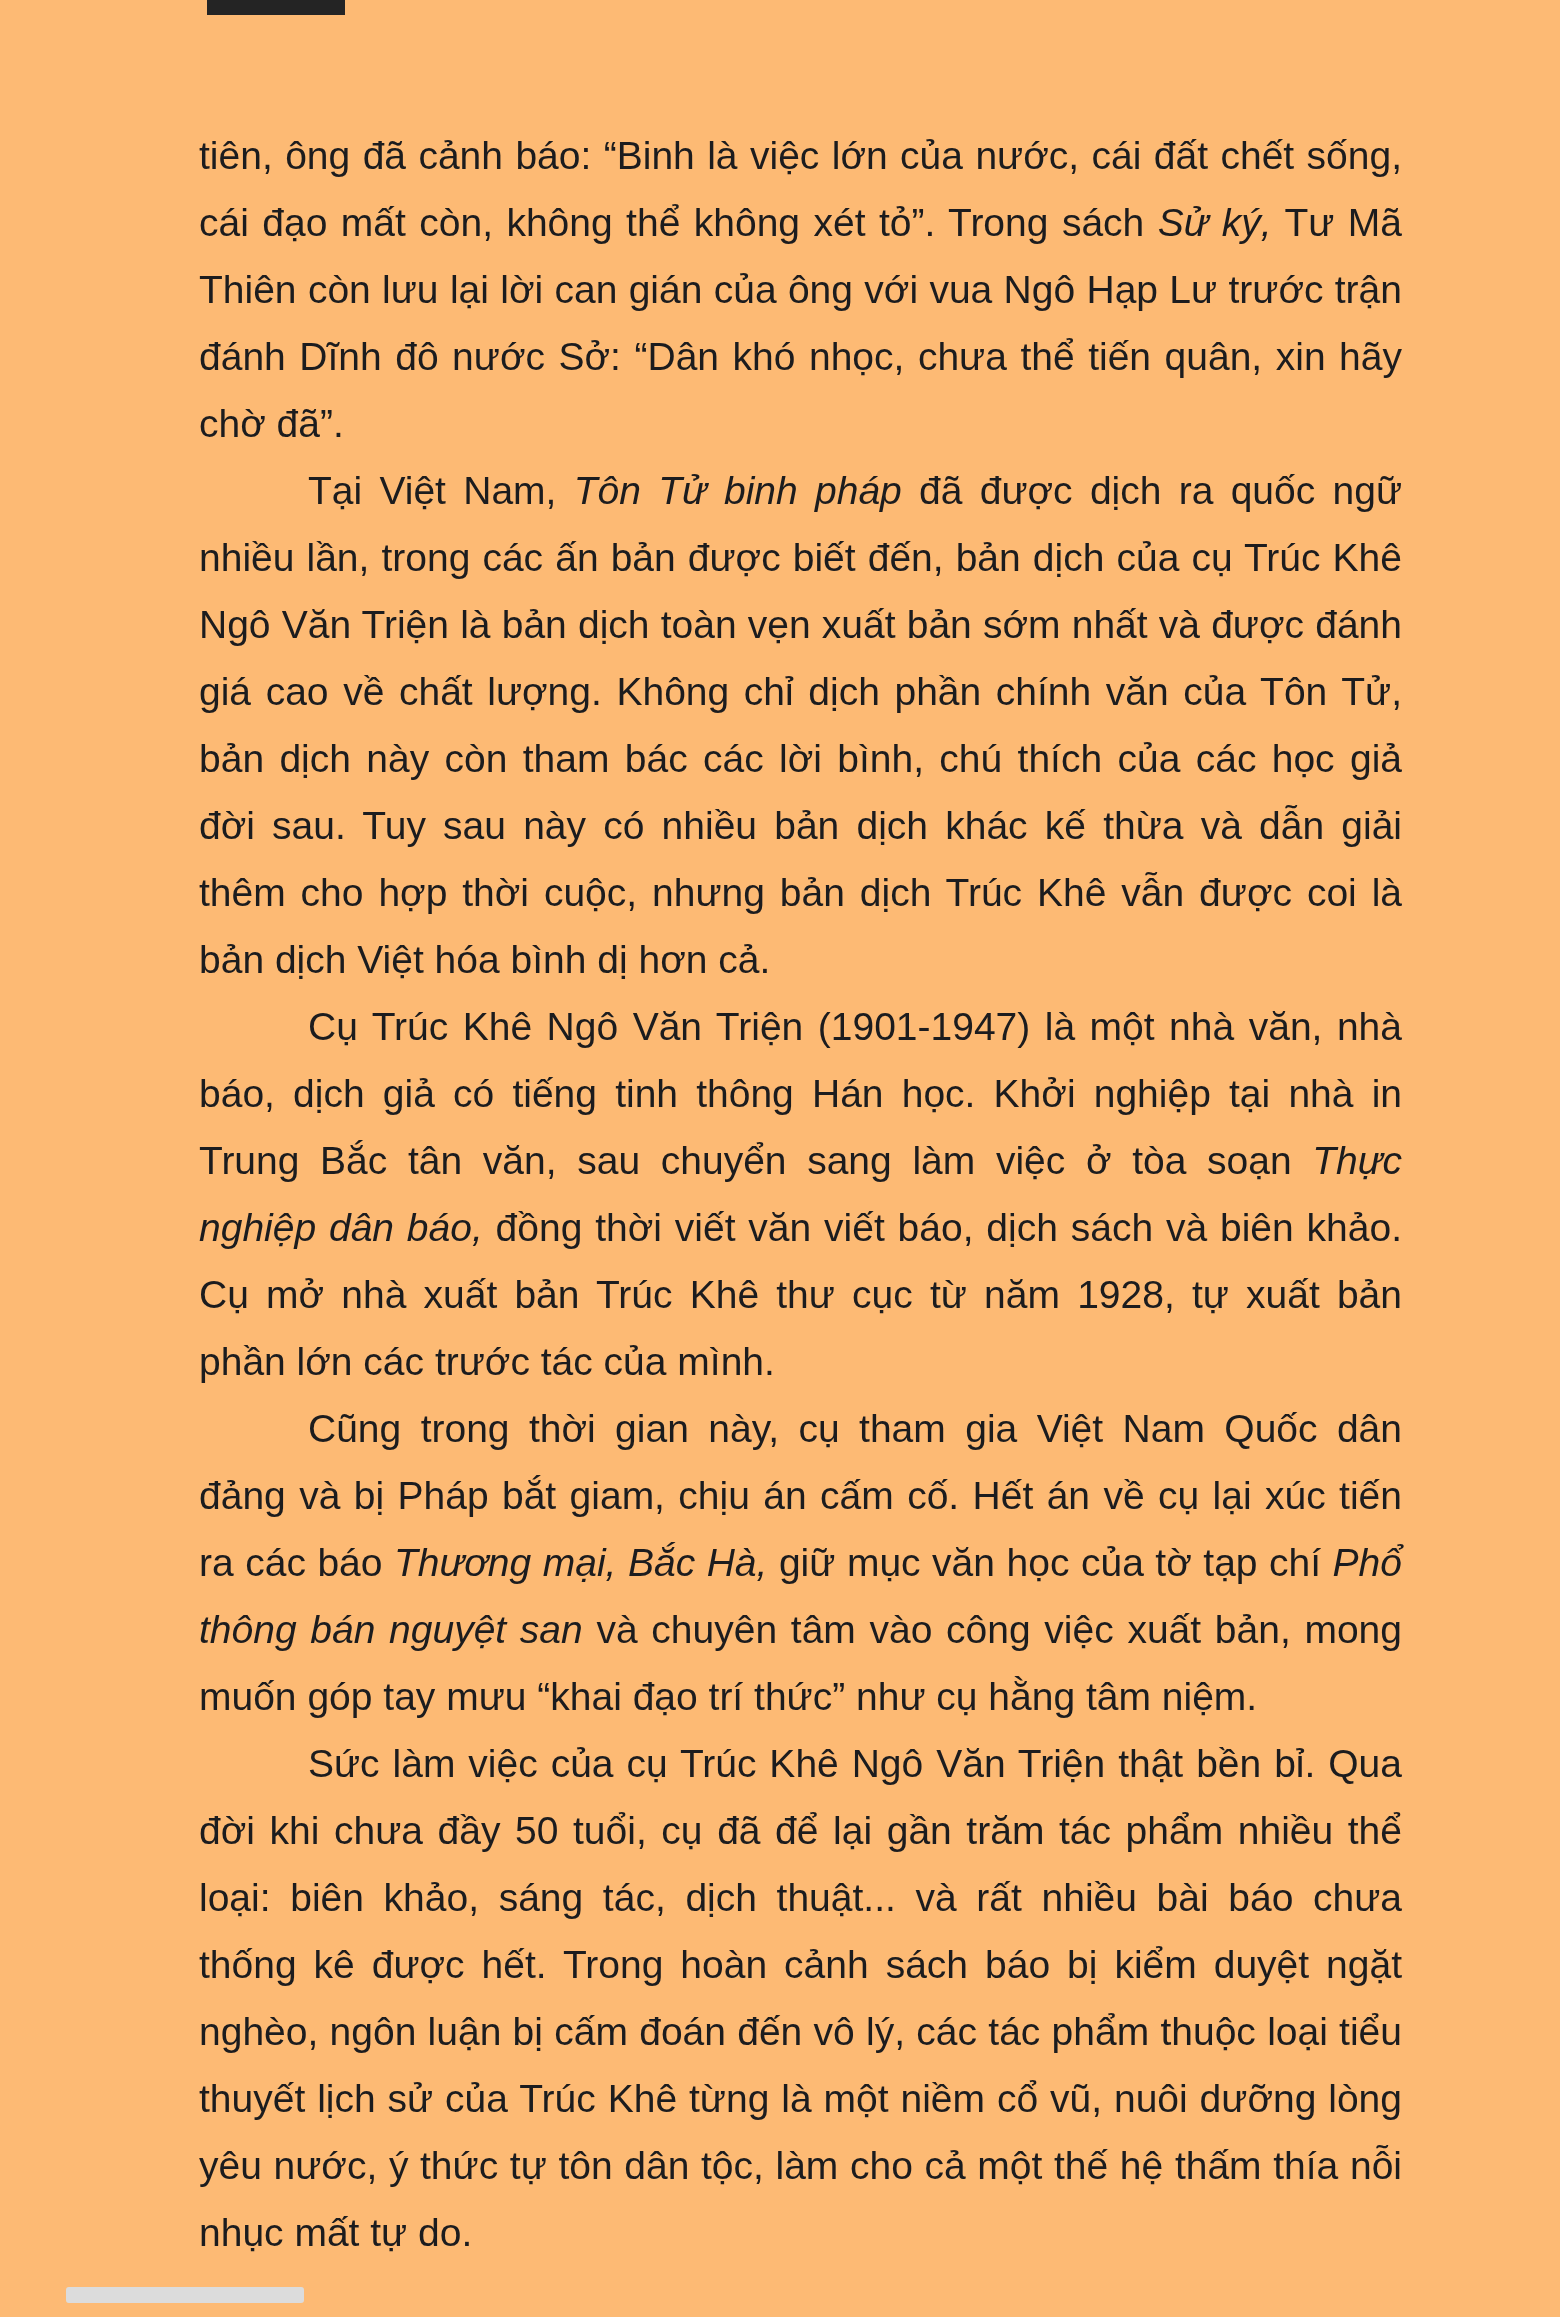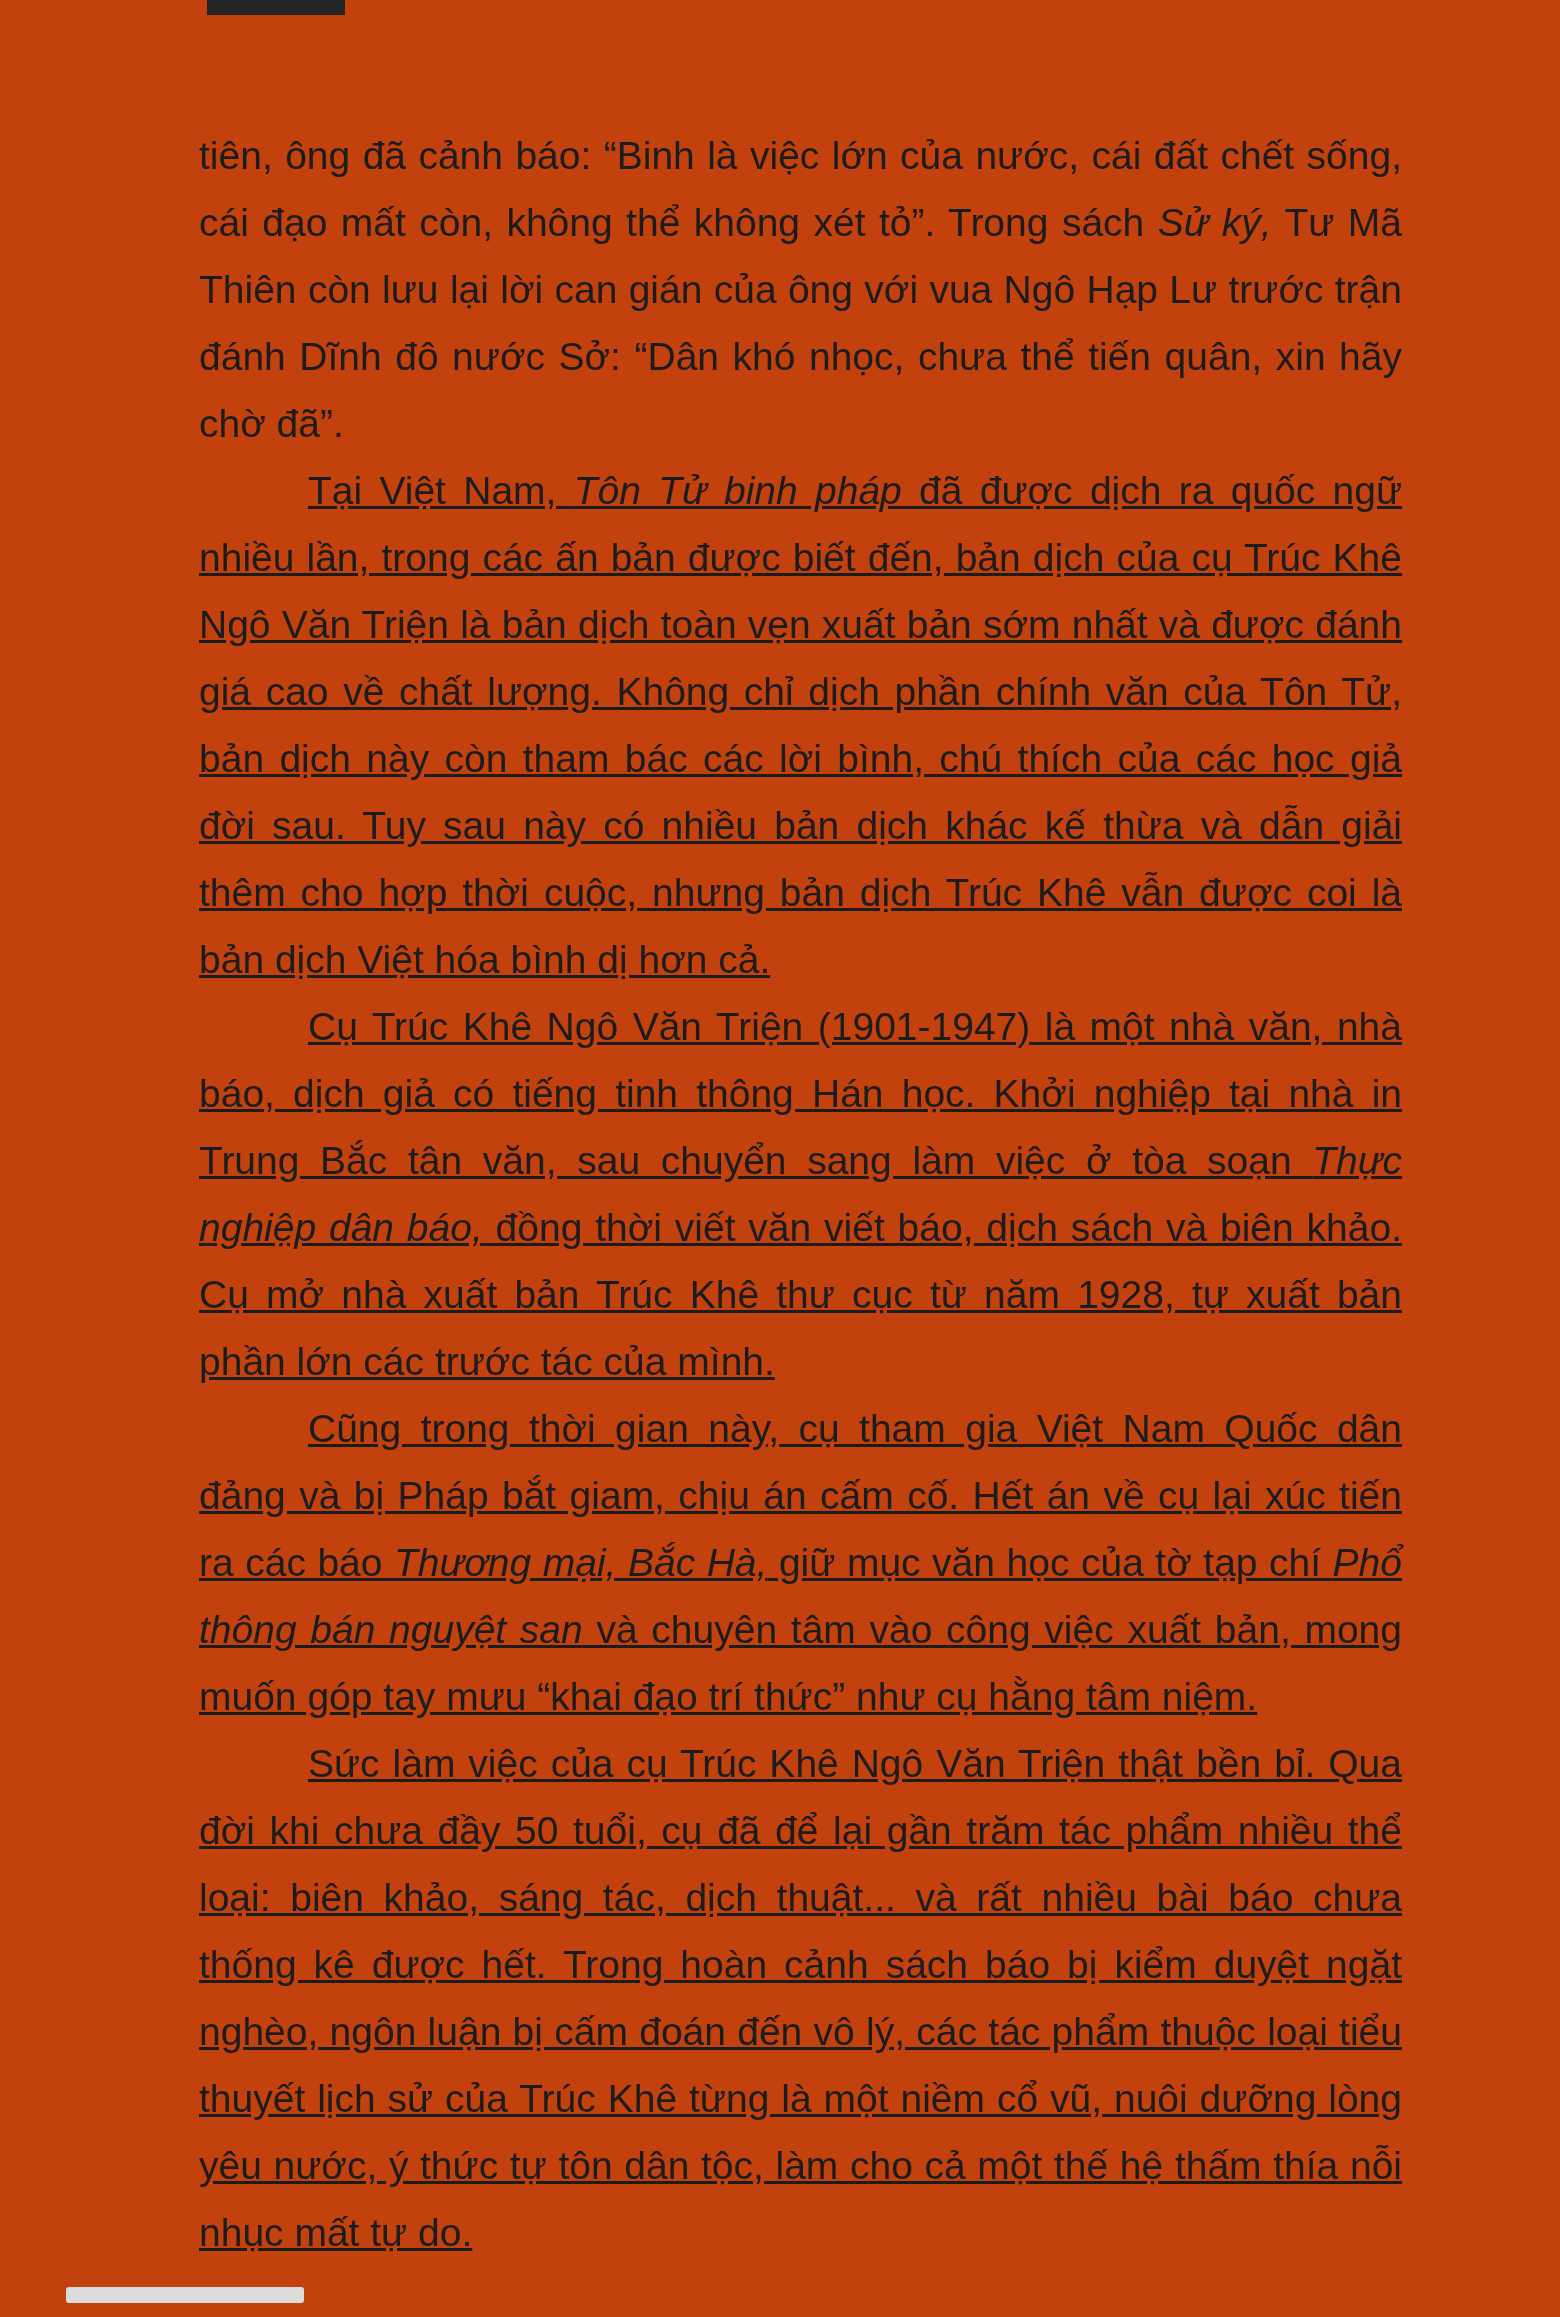--- a/index.html
+++ b/index.html
@@ -10,38 +10,37 @@
     width: 1560px;
     height: 2317px;
     background: #fefefe;
     position: relative;
     font-family: "Liberation Sans", sans-serif;
     overflow: hidden;
   }
   .page {
     position: absolute;
     inset: 0;
-    background: #c2410c;
+    background: #fdba74;
   }
   .text-block {
     position: absolute;
     left: 199px;
     top: 122px;
     width: 1203px;
     color: #1c1c1e;
     font-size: 39px;
     line-height: 67px;
     text-align: justify;
   }
   .para {
     margin: 0;
   }
   .para.indent {
     text-indent: 109px;
-    text-decoration: underline;
   }
   .it {
     font-style: italic;
   }
   .artifact-top {
     position: absolute;
     left: 207px;
     top: 0;
     width: 138px;
     height: 14.6px;

